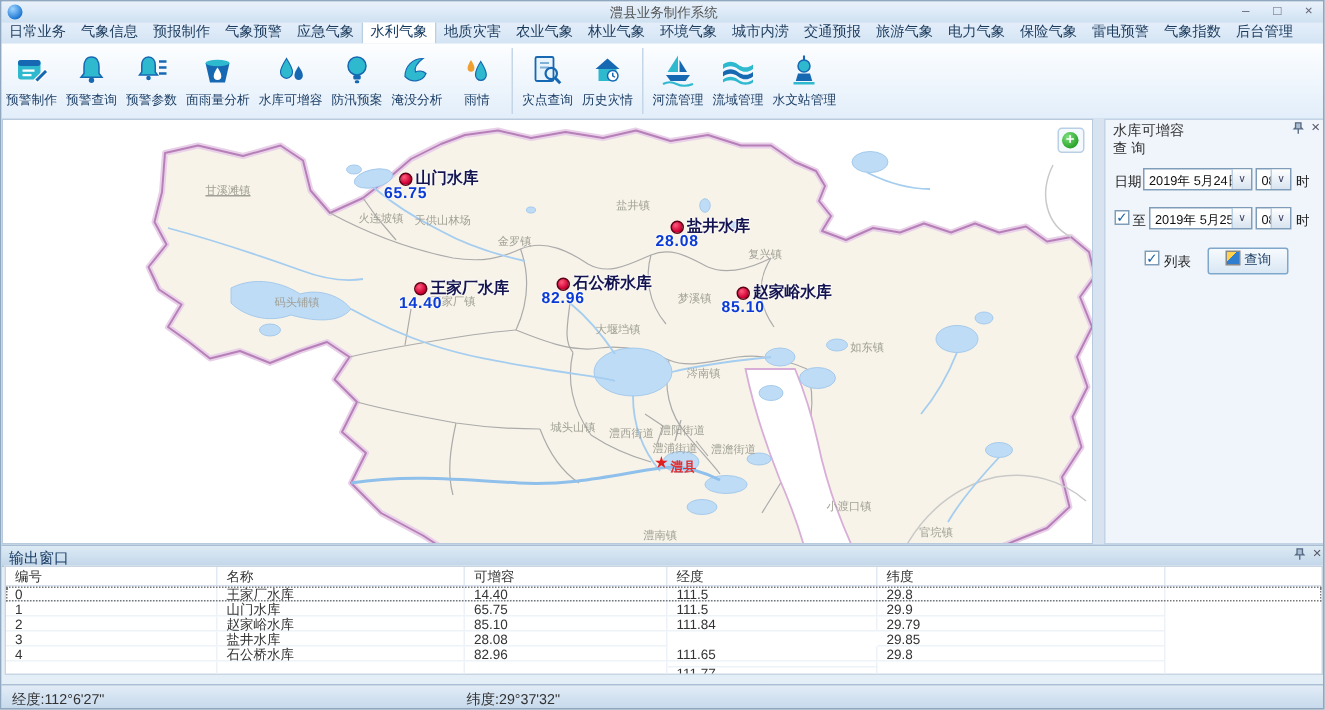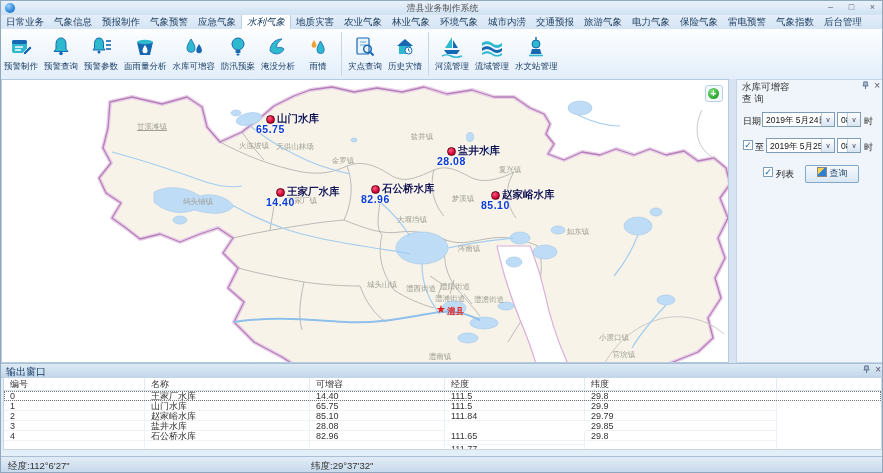--- a/index.html
+++ b/index.html
@@ -11,21 +11,21 @@
     background:linear-gradient(#eaf2fb,#cfe1f2);border-bottom:1px solid #b9cde2;}
   #app-icon{position:absolute;left:4px;top:2px;width:10px;height:10px;border-radius:50%;
     background:radial-gradient(circle at 35% 30%,#9fd4ff,#1f7ad4 70%,#0c4e97);}
   #win-title{position:absolute;left:0;right:0;top:1px;text-align:center;font-size:9px;color:#555;}
   .winbtns{position:absolute;right:4px;top:0;height:14px;display:flex;gap:6px;}
   .winbtn{width:15px;height:13px;font-size:9px;line-height:12px;text-align:center;color:#667;cursor:default;}
   
   #menubar{position:absolute;left:0;top:14px;width:883px;height:14px;display:flex;
     background:linear-gradient(#e4eefa,#d4e4f4);border-bottom:1px solid #c2d4e6;}
   .tab{height:14px;line-height:14px;padding:0 5px;font-size:9.5px;color:#1a3a5c;white-space:nowrap;}
-  .tab.active{background:#fff;border-left:1px solid #b9cfe4;border-right:1px solid #b9cfe4;color:#10365e;font-style:italic;}
+  .tab.active{background:#fff;border-left:1px solid #b9cfe4;border-right:1px solid #b9cfe4;color:#10365e;}
   
   #toolbar{position:absolute;left:0;top:28px;width:883px;height:50px;display:flex;align-items:stretch;
     background:linear-gradient(#fdfeff,#e2eefa);border-bottom:1px solid #b7cde2;}
   .tbtn{display:flex;flex-direction:column;align-items:center;justify-content:center;
     padding:2px 3px;min-width:34px;}
   .ticon{width:24px;height:24px;}
   .ticon svg{width:24px;height:24px;display:block;}
   .tlabel{font-size:8.5px;color:#1b3e66;margin-top:2px;white-space:nowrap;}
   .tsep{width:1px;background:#c4d6e8;margin:3px 3px;}
   
@@ -367,21 +367,21 @@
           <span class="town" style="left: 300px; top: 121px;">王家厂镇</span>
           <span class="town" style="left: 410px; top: 140px;">大堰垱镇</span>
           <span class="town" style="left: 461px; top: 119px;">梦溪镇</span>
           <span class="town" style="left: 467px; top: 169px;">涔南镇</span>
           <span class="town" style="left: 576px; top: 152px;">如东镇</span>
           <span class="town" style="left: 380px; top: 205px;">城头山镇</span>
           <span class="town" style="left: 419px; top: 209px;">澧西街道</span>
           <span class="town" style="left: 453px; top: 207px;">澧阳街道</span>
           <span class="town" style="left: 448px; top: 219px;">澧浦街道</span>
           <span class="town" style="left: 487px; top: 220px;">澧澹街道</span>
-          <span class="town" style="left: 564px; top: 258px; margin-left: 48px;">小渡口镇</span>
+          <span class="town" style="left: 564px; top: 258px;">小渡口镇</span>
           <span class="town" style="left: 622px; top: 275px;">官垸镇</span>
           <span class="town" style="left: 438px; top: 277px; font-family: Liberation Serif, serif;">澧南镇</span>
           <span class="cstar" style="left: 434px; top: 224px;">★</span>
           <span class="cname" style="left: 445px; top: 226px;">澧县</span>
           <div class="mdot" style="left: 263.5px; top: 34.5px;"></div>
           <div class="mname" style="left: 275px; top: 32px;">山门水库</div>
           <div class="mval" style="left: 254px; top: 43px;">65.75</div>
           <div class="mdot" style="left: 444.5px; top: 66.5px;"></div>
           <div class="mname" style="left: 456px; top: 64px;">盐井水库</div>
           <div class="mval" style="left: 435px; top: 75px;">28.08</div>

